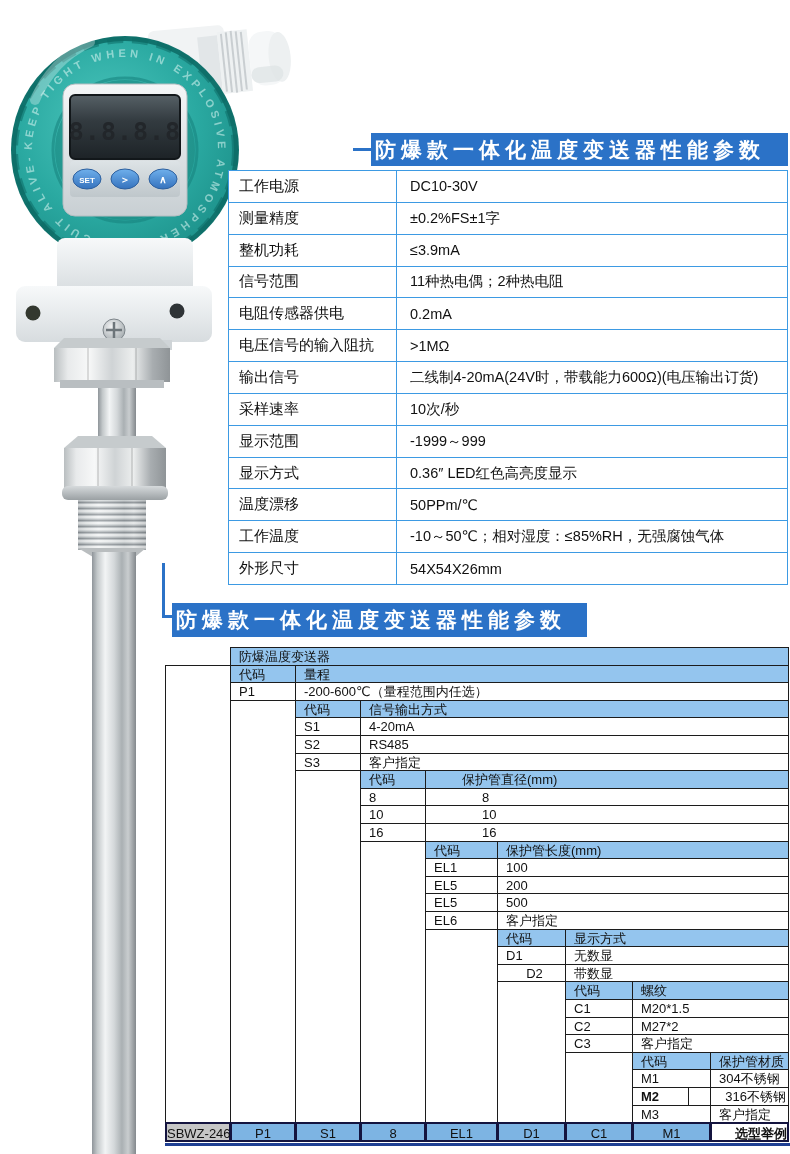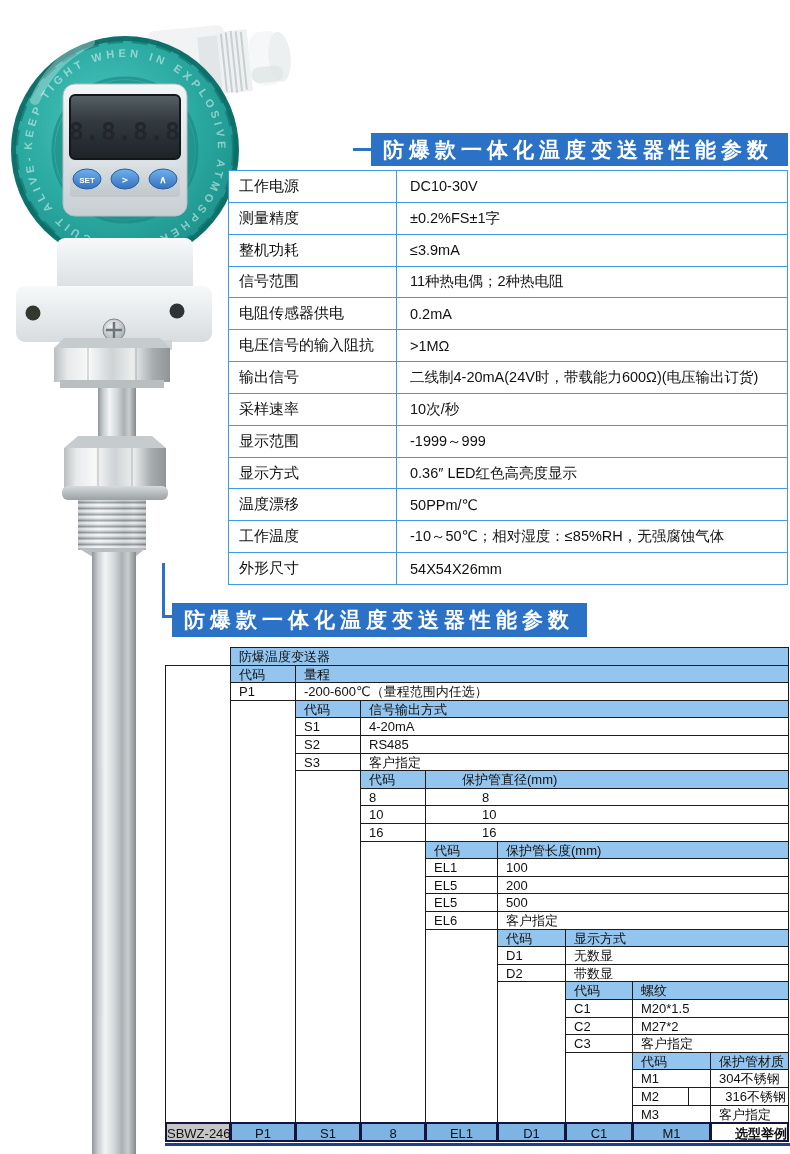--- a/index.html
+++ b/index.html
@@ -1,20 +1,20 @@
 <!DOCTYPE html>
 <html><head>
 <meta charset="utf-8">
 <style>
   html,body{margin:0;padding:0;background:#fff;}
   .stage{position:relative;width:790px;height:1154px;background:#fff;overflow:hidden;
          font-family:"Liberation Sans","DejaVu Sans",sans-serif;color:#111;}
   
   .banner{position:absolute;background:#2b72c7;color:#fff;font-weight:bold;font-size:21px;
-          letter-spacing:5px;display:flex;align-items:center;padding-left:12px;box-sizing:border-box;
+          letter-spacing:5px;display:flex;align-items:center;padding-left:4px;box-sizing:border-box;
           white-space:nowrap;}
   #banner1{left:371px;top:133px;width:417px;height:33px;}
   #banner2{left:172px;top:603px;width:415px;height:34px;}
   .tick{position:absolute;background:#2b72c7;}
   
   .spec-table{position:absolute;left:228px;top:170px;width:560px;height:415px;
               border:1px solid #3d9ae3;display:flex;flex-direction:column;background:#fff;box-sizing:border-box;}
   .spec-row{flex:1;display:flex;border-top:1px solid #3d9ae3;min-height:0;}
   .spec-row:first-child{border-top:none;}
   .spec-label{width:168px;flex:none;border-right:1px solid #3d9ae3;display:flex;align-items:center;
@@ -297,35 +297,35 @@
       <div class="cell" style="left: 260px; top: 228.8px; width: 73px; height: 18.6px;">EL5</div>
       <div class="cell" style="left: 332px; top: 228.8px; width: 292px; height: 18.6px;">200</div>
       <div class="cell" style="left: 260px; top: 246.4px; width: 73px; height: 18.6px;">EL5</div>
       <div class="cell" style="left: 332px; top: 246.4px; width: 292px; height: 18.6px;">500</div>
       <div class="cell" style="left: 260px; top: 264px; width: 73px; height: 18.6px;">EL6</div>
       <div class="cell" style="left: 332px; top: 264px; width: 292px; height: 18.6px;">客户指定</div>
       <div class="cell hdr" style="left: 332px; top: 281.6px; width: 69px; height: 18.6px;">代码</div>
       <div class="cell hdr" style="left: 400px; top: 281.6px; width: 224px; height: 18.6px;">显示方式</div>
       <div class="cell" style="left: 332px; top: 299.2px; width: 69px; height: 18.6px;">D1</div>
       <div class="cell" style="left: 400px; top: 299.2px; width: 224px; height: 18.6px;">无数显</div>
-      <div class="cell" style="left: 332px; top: 316.8px; width: 69px; height: 18.6px;">D2</div>
+      <div class="cell" style="left: 332px; top: 316.8px; width: 69px; height: 18.6px; text-align: center;">D2</div>
       <div class="cell" style="left: 400px; top: 316.8px; width: 224px; height: 18.6px;">带数显</div>
       <div class="cell hdr" style="left: 400px; top: 334.4px; width: 68px; height: 18.6px;">代码</div>
       <div class="cell hdr" style="left: 467px; top: 334.4px; width: 157px; height: 18.6px;">螺纹</div>
       <div class="cell" style="left: 400px; top: 352px; width: 68px; height: 18.6px;">C1</div>
       <div class="cell" style="left: 467px; top: 352px; width: 157px; height: 18.6px;">M20*1.5</div>
       <div class="cell" style="left: 400px; top: 369.6px; width: 68px; height: 18.6px;">C2</div>
       <div class="cell" style="left: 467px; top: 369.6px; width: 157px; height: 18.6px;">M27*2</div>
       <div class="cell" style="left: 400px; top: 387.2px; width: 68px; height: 18.6px;">C3</div>
       <div class="cell" style="left: 467px; top: 387.2px; width: 157px; height: 18.6px;">客户指定</div>
       <div class="cell hdr" style="left: 467px; top: 404.8px; width: 79px; height: 18.6px;">代码</div>
       <div class="cell hdr" style="left: 545px; top: 404.8px; width: 79px; height: 18.6px;">保护管材质</div>
       <div class="cell" style="left: 467px; top: 422.4px; width: 79px; height: 18.6px;">M1</div>
       <div class="cell" style="left: 545px; top: 422.4px; width: 79px; height: 18.6px;">304不锈钢</div>
-      <div class="cell" style="left: 467px; top: 440px; width: 57px; height: 18.6px;">M2</div>
+      <div class="cell" style="left: 467px; top: 440px; width: 57px; height: 18.6px; font-weight: bold;">M2</div>
       <div class="cell" style="left: 545px; top: 440px; width: 79px; height: 18.6px; text-align: right;">316不锈钢</div>
       <div class="cell" style="left: 467px; top: 457.6px; width: 79px; height: 18.6px;">M3</div>
       <div class="cell" style="left: 545px; top: 457.6px; width: 79px; height: 18.6px;">客户指定</div>
       <div class="cell tail" style="left: 0px; top: 17.6px; width: 66px; height: 458.6px;"></div>
       <div class="cell tail" style="left: 65px; top: 52.8px; width: 66px; height: 423.4px;"></div>
       <div class="cell tail" style="left: 130px; top: 123.2px; width: 66px; height: 353px;"></div>
       <div class="cell tail" style="left: 195px; top: 193.6px; width: 66px; height: 282.6px;"></div>
       <div class="cell tail" style="left: 260px; top: 281.6px; width: 73px; height: 194.6px;"></div>
       <div class="cell tail" style="left: 332px; top: 334.4px; width: 69px; height: 141.8px;"></div>
       <div class="cell tail" style="left: 400px; top: 404.8px; width: 68px; height: 71.4px;"></div>

